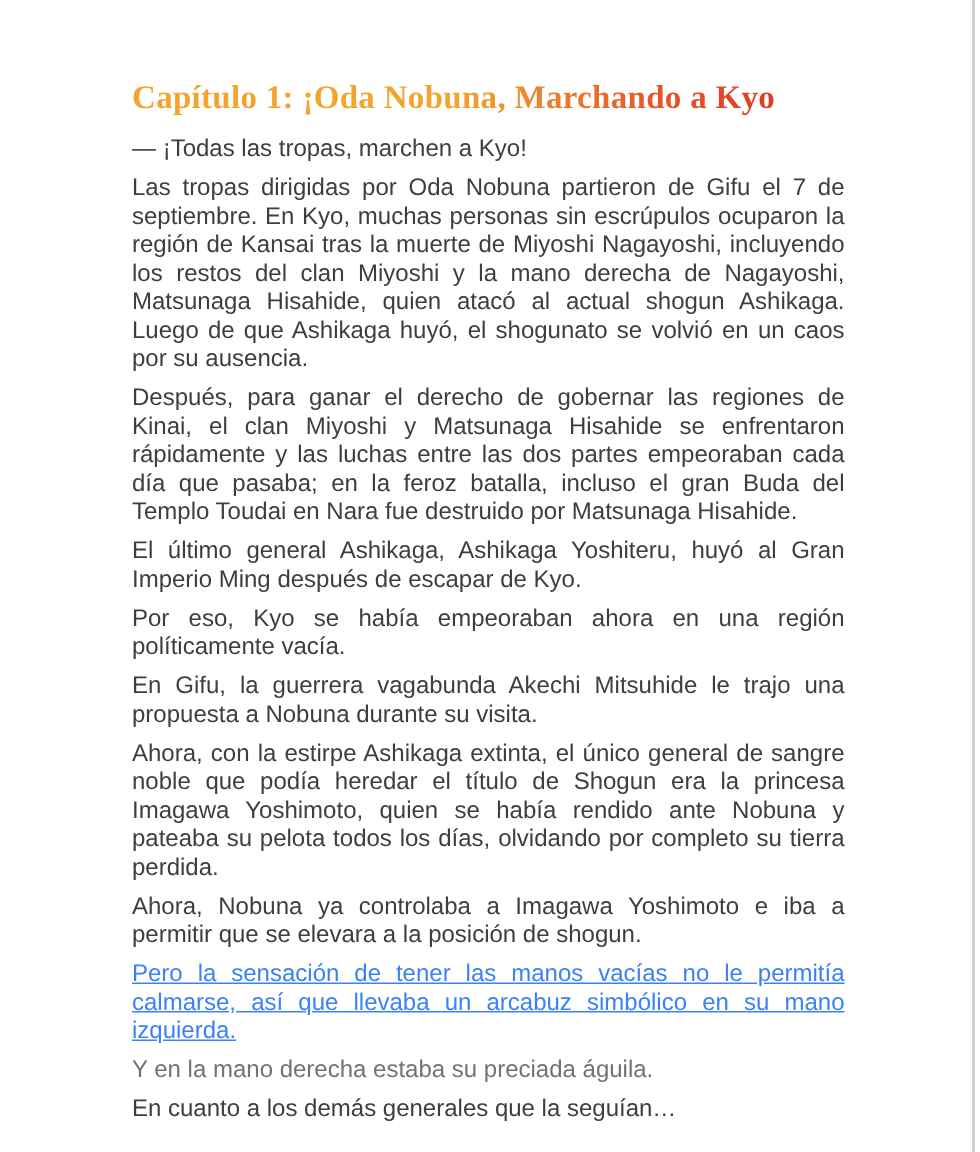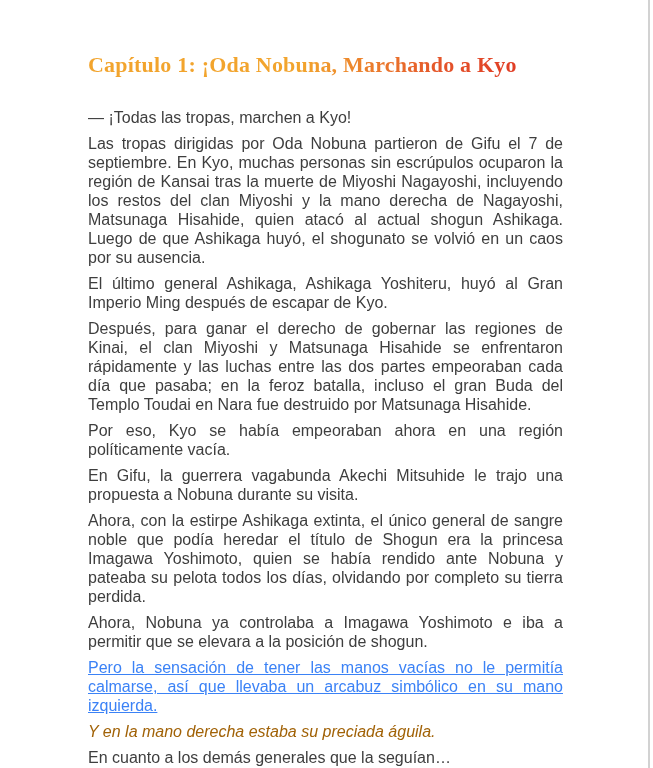--- a/index.html
+++ b/index.html
@@ -24,21 +24,21 @@
     width: 2px;
     height: 768px;
   }
   .content {
     position: absolute;
     left: 88px;
     top: 52px;
     width: 475px;
   }
   h1.chapter-title {
-    margin: 0 0 30px 0;
+    margin: 0 0 12px 0;
     font-family: "Liberation Serif", "DejaVu Serif", serif;
     font-weight: bold;
     font-size: 22px;
     line-height: 26px;
     letter-spacing: 0.2px;
     
     color: #e8622a;
     -webkit-background-clip: text;
     background-clip: text;
   }
@@ -52,25 +52,25 @@
 </style>
 </head>
 <body style="background: rgb(255, 255, 255);">
 
 <div class="page">
   <div class="content">
     <h1 class="chapter-title" style="background-image: linear-gradient(90deg, rgb(242, 164, 45) 0%, rgb(242, 164, 45) 45%, rgb(228, 83, 42) 75%, rgb(222, 47, 34) 100%); background-clip: text; color: transparent; -webkit-text-fill-color: transparent;">Capítulo 1: ¡Oda Nobuna, Marchando a Kyo</h1>
     <div class="paragraphs" id="paragraph-list">
         <p style="color: rgb(62, 62, 62);">— ¡Todas las tropas, marchen a Kyo!</p>
         <p style="color: rgb(62, 62, 62);">Las tropas dirigidas por Oda Nobuna partieron de Gifu el 7 de septiembre. En Kyo, muchas personas sin escrúpulos ocuparon la región de Kansai tras la muerte de Miyoshi Nagayoshi, incluyendo los restos del clan Miyoshi y la mano derecha de Nagayoshi, Matsunaga Hisahide, quien atacó al actual shogun Ashikaga. Luego de que Ashikaga huyó, el shogunato se volvió en un caos por su ausencia.</p>
+        <p style="color: rgb(62, 62, 62);">Después, para ganar el derecho de gobernar las regiones de Kinai, el clan Miyoshi y Matsunaga Hisahide se enfrentaron rápidamente y las luchas entre las dos partes empeoraban cada día que pasaba; en la feroz batalla, incluso el gran Buda del Templo Toudai en Nara fue destruido por Matsunaga Hisahide.</p>
         <p style="color: rgb(62, 62, 62);">El último general Ashikaga, Ashikaga Yoshiteru, huyó al Gran Imperio Ming después de escapar de Kyo.</p>
-        <p style="color: rgb(62, 62, 62);">Después, para ganar el derecho de gobernar las regiones de Kinai, el clan Miyoshi y Matsunaga Hisahide se enfrentaron rápidamente y las luchas entre las dos partes empeoraban cada día que pasaba; en la feroz batalla, incluso el gran Buda del Templo Toudai en Nara fue destruido por Matsunaga Hisahide.</p>
         <p style="color: rgb(62, 62, 62);">Por eso, Kyo se había empeoraban ahora en una región políticamente vacía.</p>
         <p style="color: rgb(62, 62, 62);">En Gifu, la guerrera vagabunda Akechi Mitsuhide le trajo una propuesta a Nobuna durante su visita.</p>
         <p style="color: rgb(62, 62, 62);">Ahora, con la estirpe Ashikaga extinta, el único general de sangre noble que podía heredar el título de Shogun era la princesa Imagawa Yoshimoto, quien se había rendido ante Nobuna y pateaba su pelota todos los días, olvidando por completo su tierra perdida.</p>
         <p style="color: rgb(62, 62, 62);">Ahora, Nobuna ya controlaba a Imagawa Yoshimoto e iba a permitir que se elevara a la posición de shogun.</p>
         <p style="color: #3b82f6; text-decoration: underline;">Pero la sensación de tener las manos vacías no le permitía calmarse, así que llevaba un arcabuz simbólico en su mano izquierda.</p>
-        <p style="color: #a16207; font-style: italic;">Y en la mano derecha estaba su preciada águila.</p>
+        <p style="color: #737373;">Y en la mano derecha estaba su preciada águila.</p>
         <p style="color: rgb(62, 62, 62);">En cuanto a los demás generales que la seguían…</p>
       </div>
   </div>
   <div class="edge-line" style="background: rgb(210, 210, 210);"></div>
 </div>
 
 </body></html>

